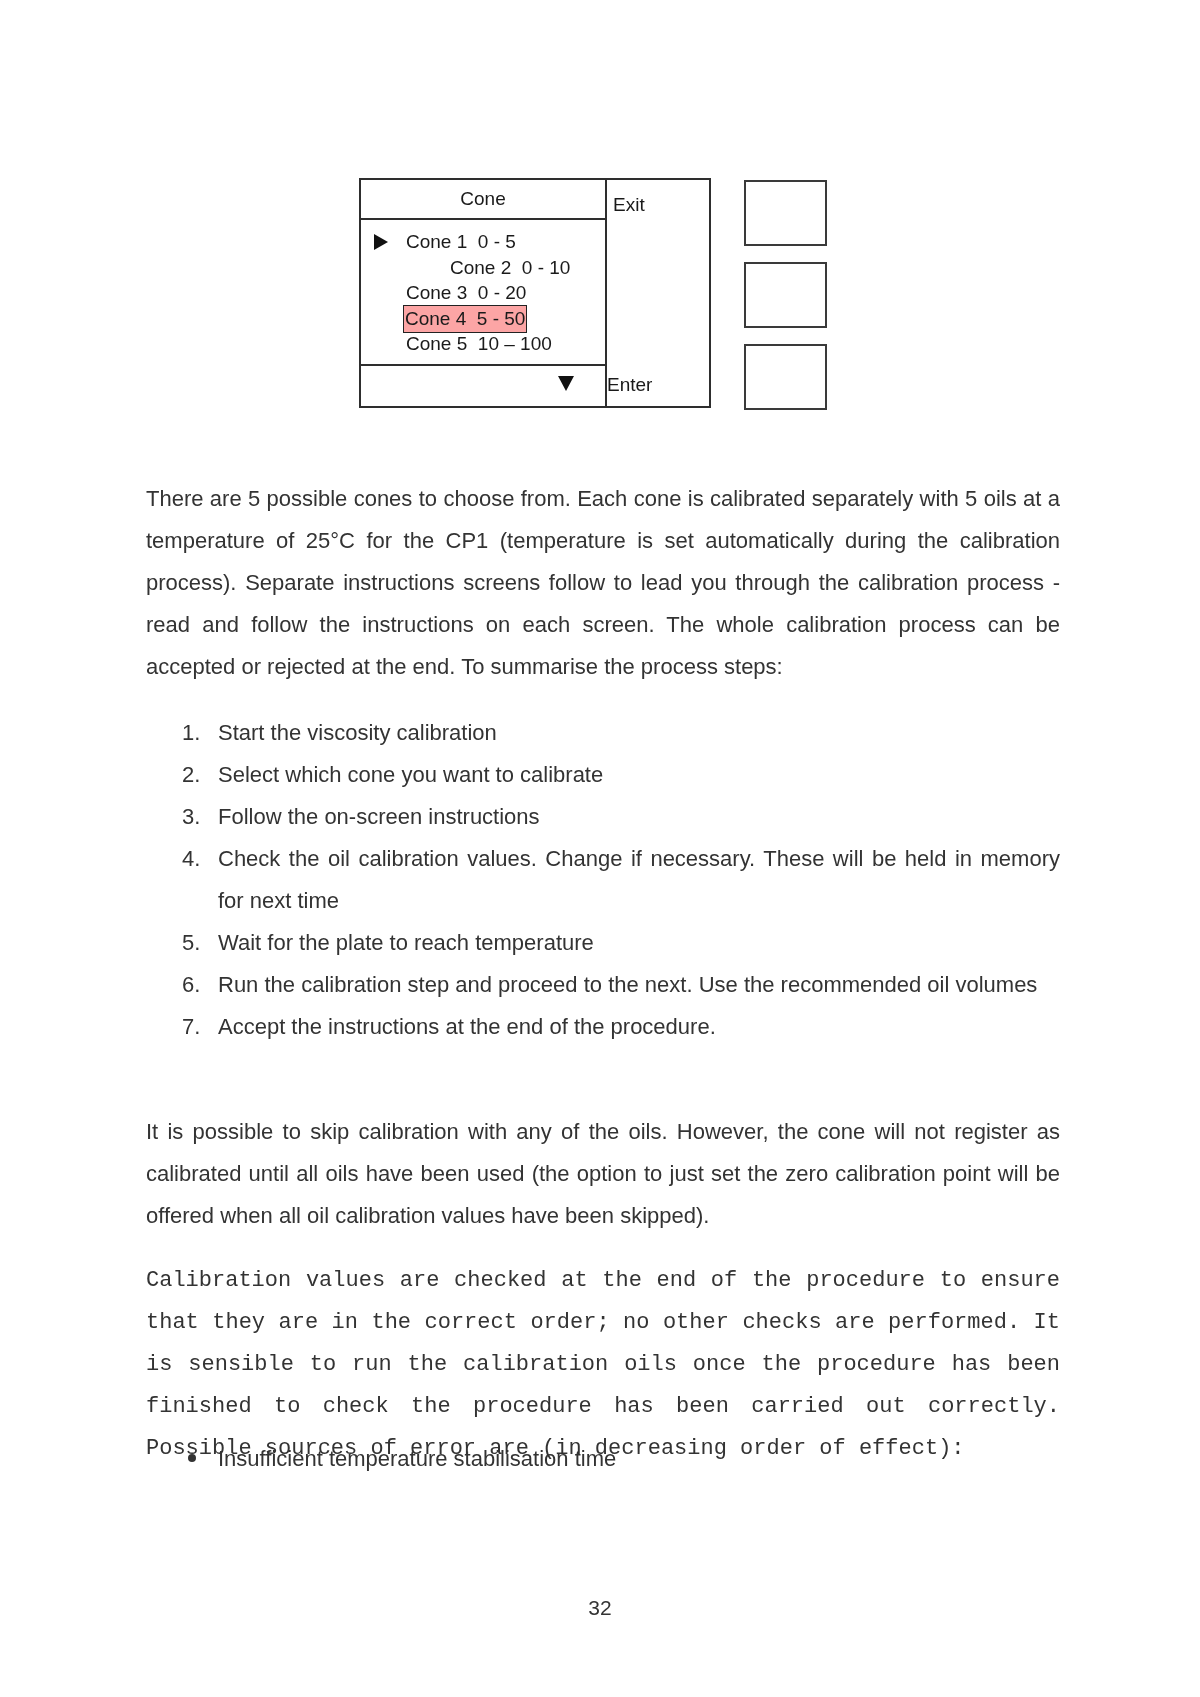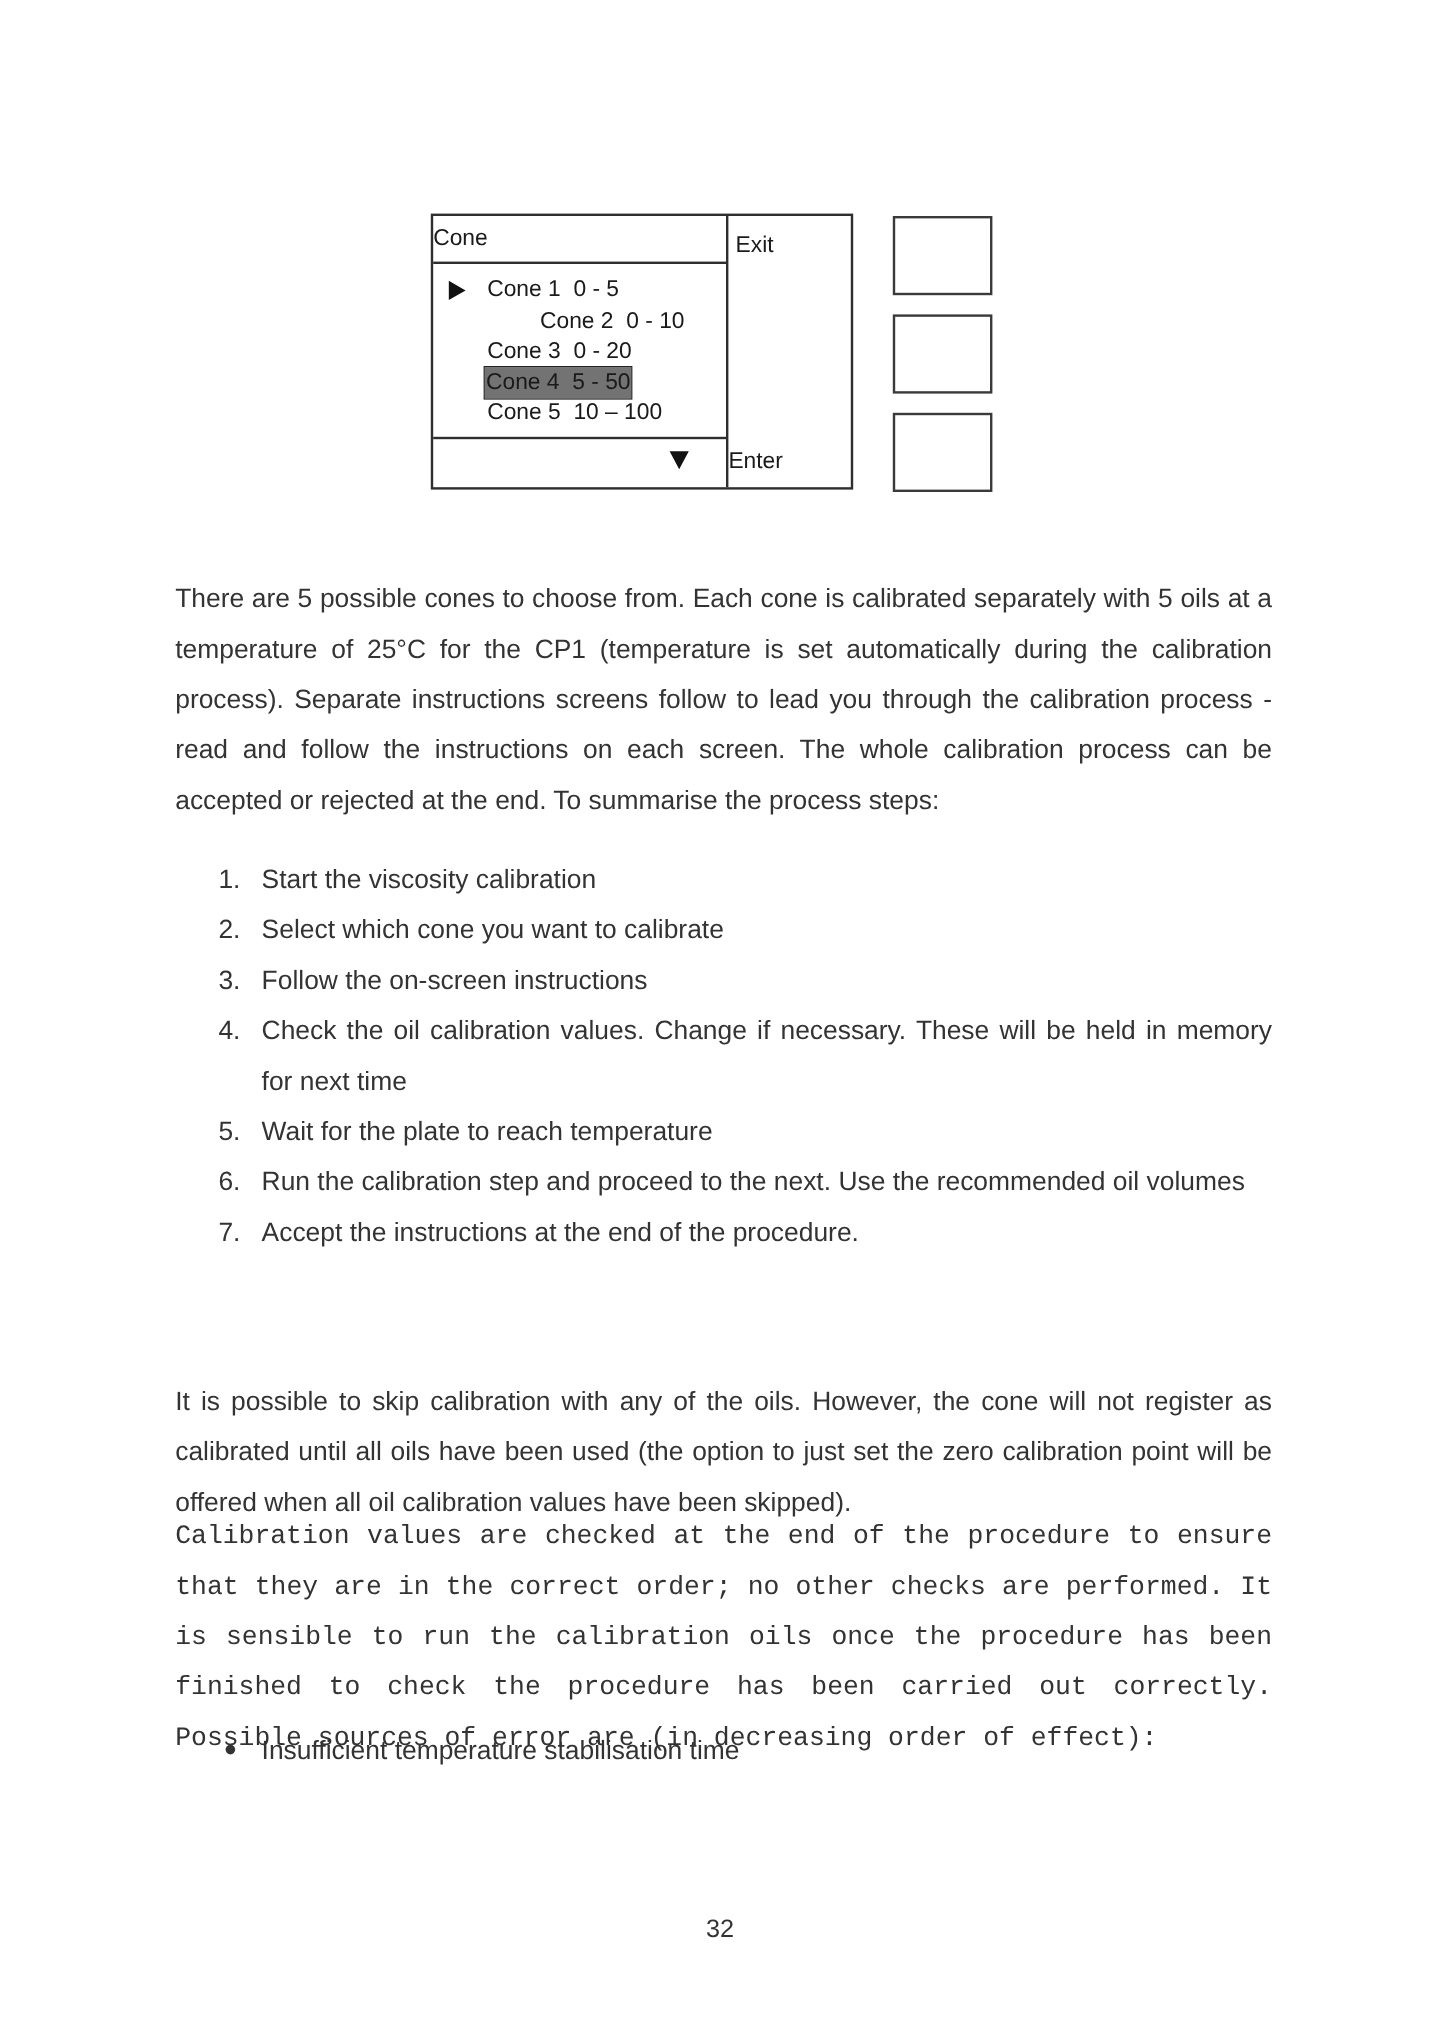--- a/index.html
+++ b/index.html
@@ -35,21 +35,21 @@
       border-right: 2px solid #2e2e2e;
       box-sizing: border-box;
     }
     .screen .header {
       position: absolute;
       left: 0; top: 0;
       width: 100%;
       height: 40px;
       border-bottom: 2px solid #2e2e2e;
       box-sizing: border-box;
-      text-align: left;
+      text-align: center;
       font-size: 19px;
       line-height: 38px;
       color: #1a1a1a;
     }
     .screen .list {
       position: absolute;
       left: 0; top: 40px;
       width: 100%;
       height: 149px;
     }
@@ -57,21 +57,21 @@
       position: absolute;
       left: 44px;
       height: 26px;
       line-height: 26px;
       font-size: 19px;
       color: #1a1a1a;
       white-space: pre;
       padding: 0 1px;
     }
     .screen .row.highlight {
-      background: #737373;
+      background: #fca5a5;
       outline: 1.5px solid #222;
       left: 43px;
     }
     .screen .pointer {
       position: absolute;
       left: 13px;
       width: 0; height: 0;
       border-top: 8px solid transparent;
       border-bottom: 8px solid transparent;
       border-left: 14px solid #111;
@@ -129,21 +129,21 @@
       left: 146px;
       width: 914px;
       font-size: 22px;
       line-height: 42px;
       text-align: justify;
       color: #333333;
       margin: 0;
     }
 
     .p1 { top: 442px; margin-top: 36px; }
-    .p2 { top: 1111px; margin-top: 36px; }
+    .p2 { top: 1111px; }
     .p3 { top: 1260px; font-family: Liberation Mono, monospace; }
 
     .olist {
       position: absolute;
       left: 146px;
       top: 712px;
       width: 914px;
       margin: 0;
       padding: 0;
       list-style: none;

